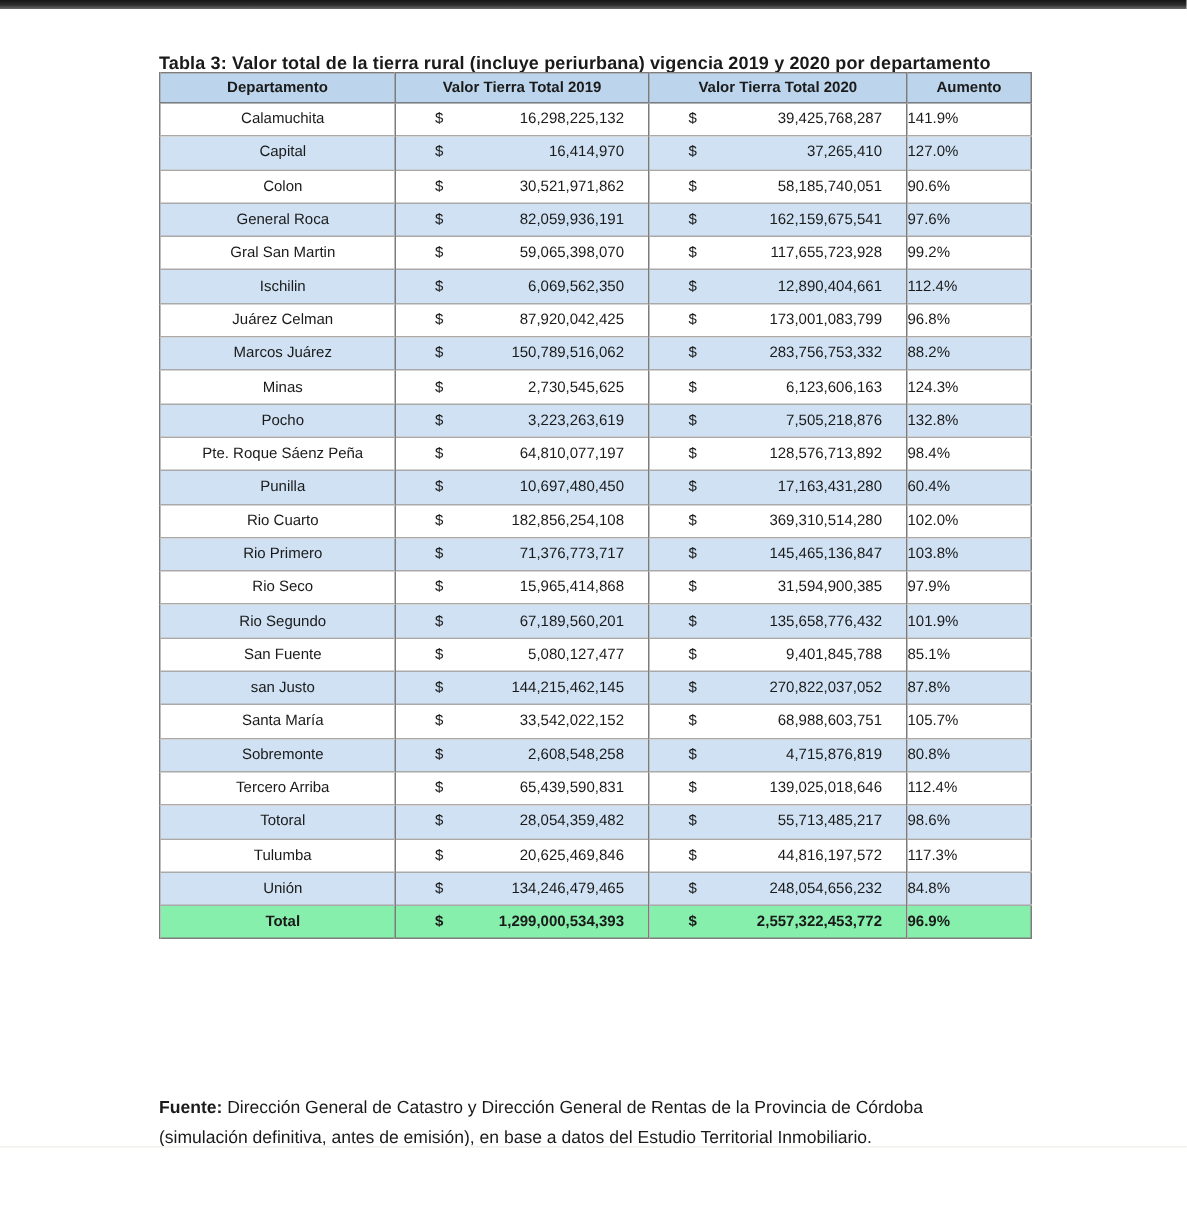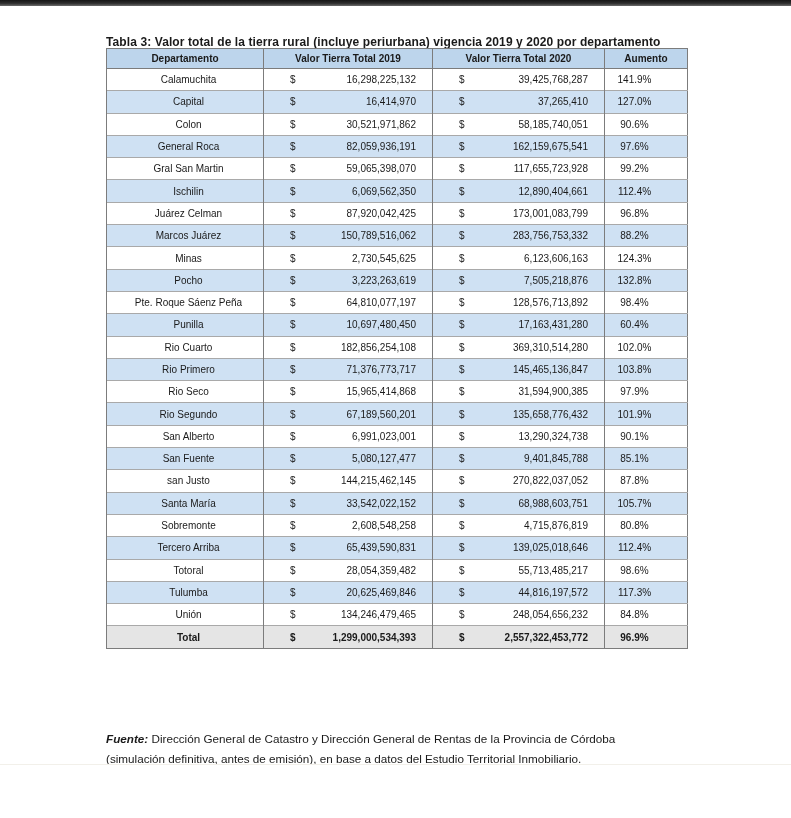--- a/index.html
+++ b/index.html
@@ -43,28 +43,28 @@
   }
   .grid td{
     height:22.3px;vertical-align:middle;
     border-left:1px solid var(--border-dark);
     border-top:1px solid var(--border-light);
     overflow:hidden;white-space:nowrap;
   }
   .grid tbody.data tr:nth-child(even) td{background:var(--row-alt-bg);}
   .cell-dep{padding-left:7px;text-align:center;}
   .money{display:flex;justify-content:space-between;align-items:center;padding:0 16px 0 26px;}
-  .cell-aum{text-align:center;padding-right:23px;}
-  tbody.total td{font-weight:bold;background:#e5e5e5;}
+  .cell-aum{text-align:left;padding-right:23px;}
+  tbody.total td{font-weight:bold;background:#86efac;}
   tbody.total .money{padding:0 16px 0 26px;}
   .footer{
     position:absolute;top:729px;left:106px;width:578px;
     font-size:11.7px;line-height:19.5px;
   }
-  .footer .b{font-weight:bold;font-style:italic;}
+  .footer .b{font-weight:bold;}
   .page-edge{
     position:absolute;top:764px;left:0;width:791px;height:1px;
     background:#f2f0ea;
   }
 </style>
 </head>
 <body>
 
 <div class="topbar"></div>
 
@@ -352,36 +352,20 @@
     </td>
     <td>
       <div class="money">
         <span>$</span>
         <span>135,658,776,432</span>
       </div>
     </td>
     <td class="cell-aum">101.9%</td>
   </tr>
 
-  <tr>
-    <td class="cell-dep">San Alberto</td>
-    <td>
-      <div class="money">
-        <span>$</span>
-        <span>6,991,023,001</span>
-      </div>
-    </td>
-    <td>
-      <div class="money">
-        <span>$</span>
-        <span>13,290,324,738</span>
-      </div>
-    </td>
-    <td class="cell-aum">90.1%</td>
-  </tr>
 
   <tr>
     <td class="cell-dep">San Fuente</td>
     <td>
       <div class="money">
         <span>$</span>
         <span>5,080,127,477</span>
       </div>
     </td>
     <td>

